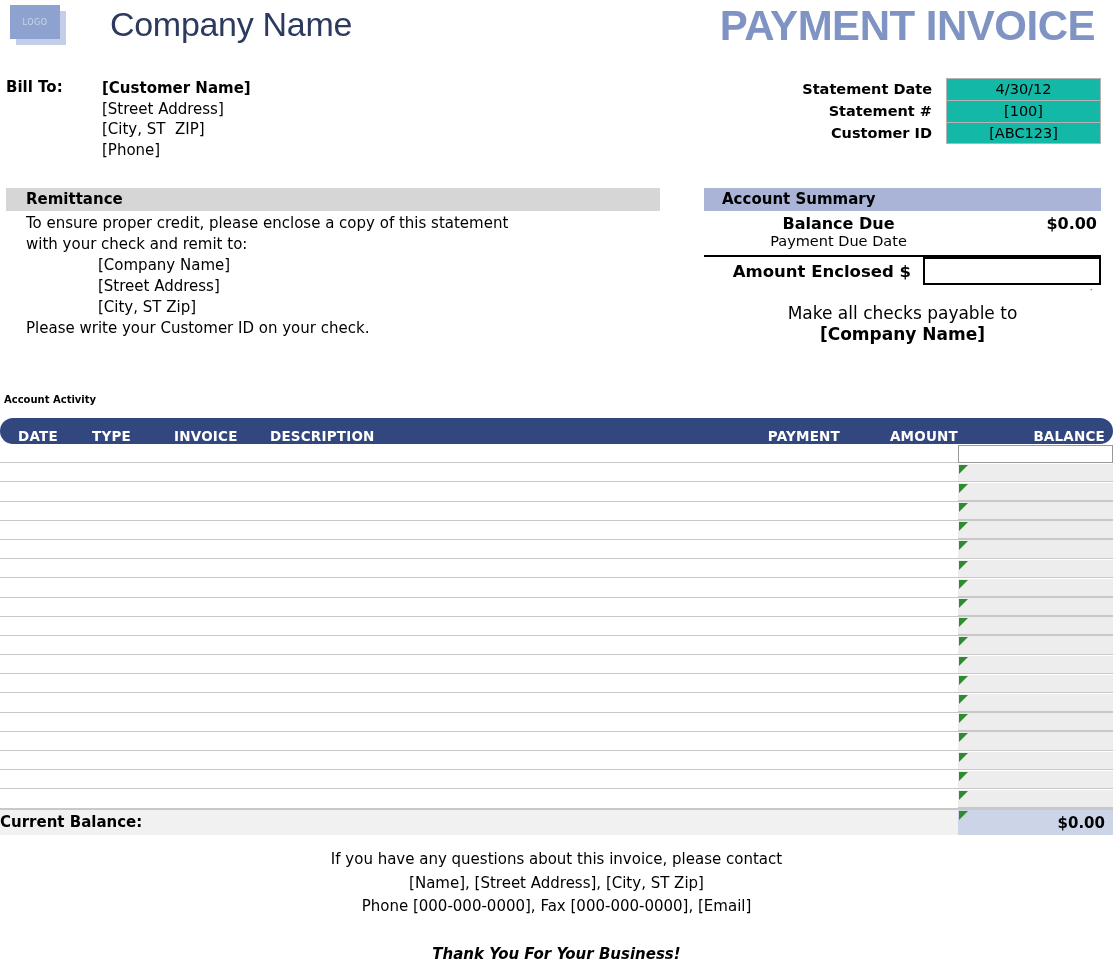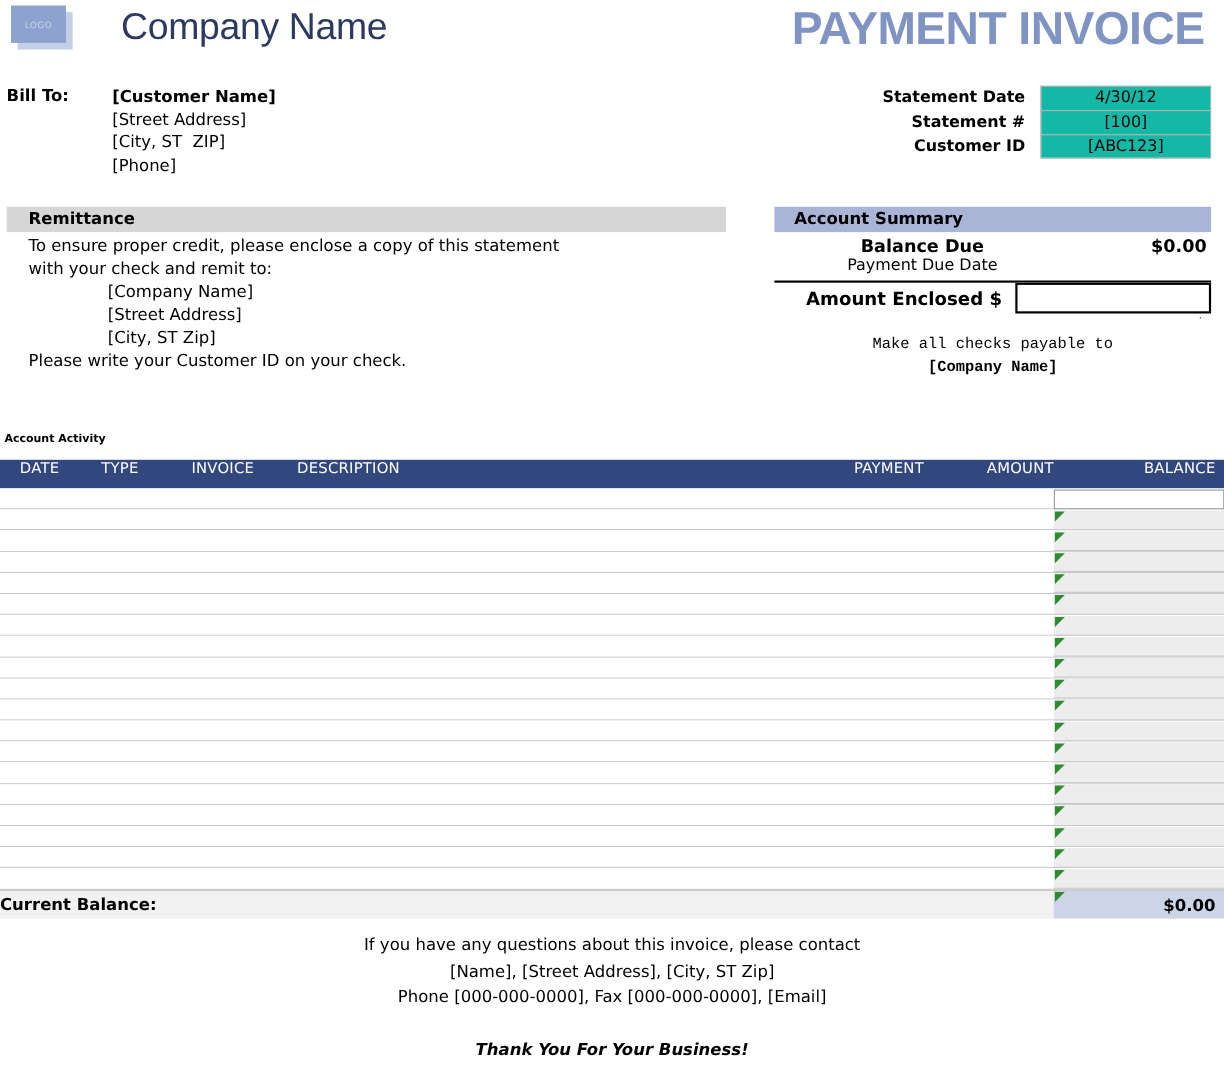--- a/index.html
+++ b/index.html
@@ -230,23 +230,22 @@
     font-size: 11px;
     line-height: 10px;
     color: #8a6060;
     height: 12px;
   }
   .payable {
     text-align: center;
     padding-top: 6px;
   }
   .payable div {
-    font-size: 14px;
+    font-size: 17px;
     line-height: 21px;
-    font-family: Liberation Mono, monospace;
   }
   .payable div.strong { font-weight: bold; }
 
   
   .activity-title {
     position: absolute;
     left: 4px;
     top: 394px;
     font-size: 10px;
     font-weight: bold;
@@ -255,24 +254,25 @@
     position: absolute;
     left: 0;
     top: 418px;
     width: 1113px;
   }
   .act-head {
     display: flex;
     background: #33477f;
     color: #fff;
     height: 26px;
-    align-items: flex-start;
+    align-items: flex-end;
     font-size: 13.5px;
-    font-weight: normal;
+    font-weight: bold;
     letter-spacing: 0.2px;
+    border-radius: 13px;
   }
   .c-date   { width: 92px;  padding-left: 18px; }
   .c-type   { width: 82px;  }
   .c-inv    { width: 96px;  }
   .c-desc   { flex: 1;      }
   .c-pay    { width: 120px; text-align: right; }
   .c-amt    { width: 118px; text-align: right; }
   .c-bal    { width: 155px; text-align: right; padding-right: 8px; }
 
   .act-row {

